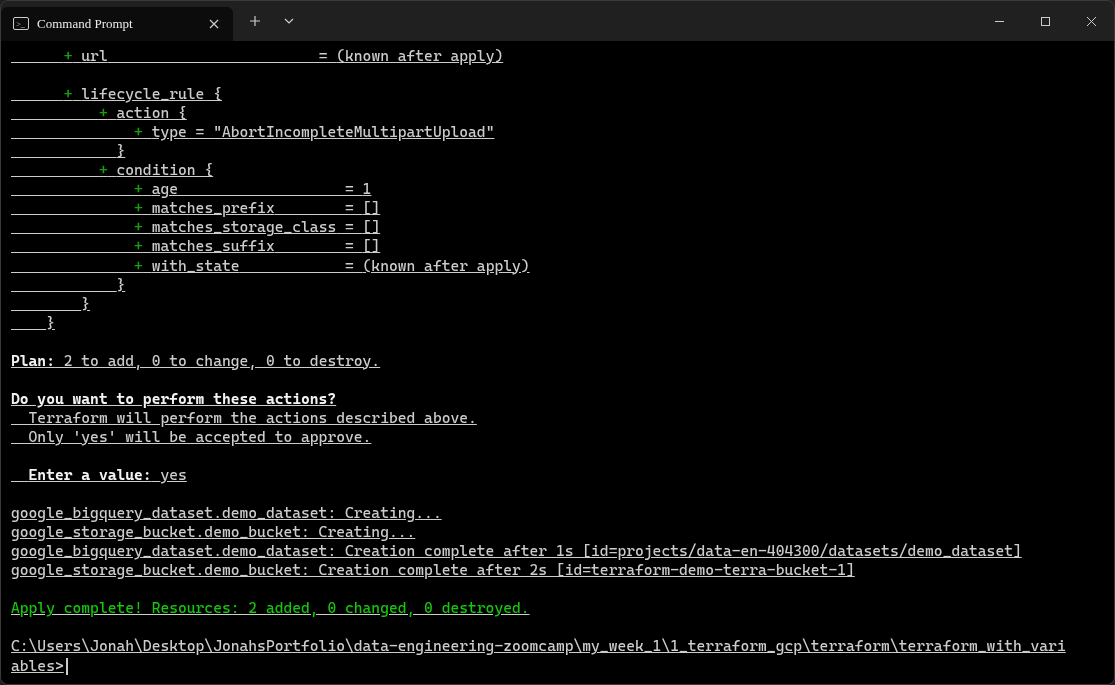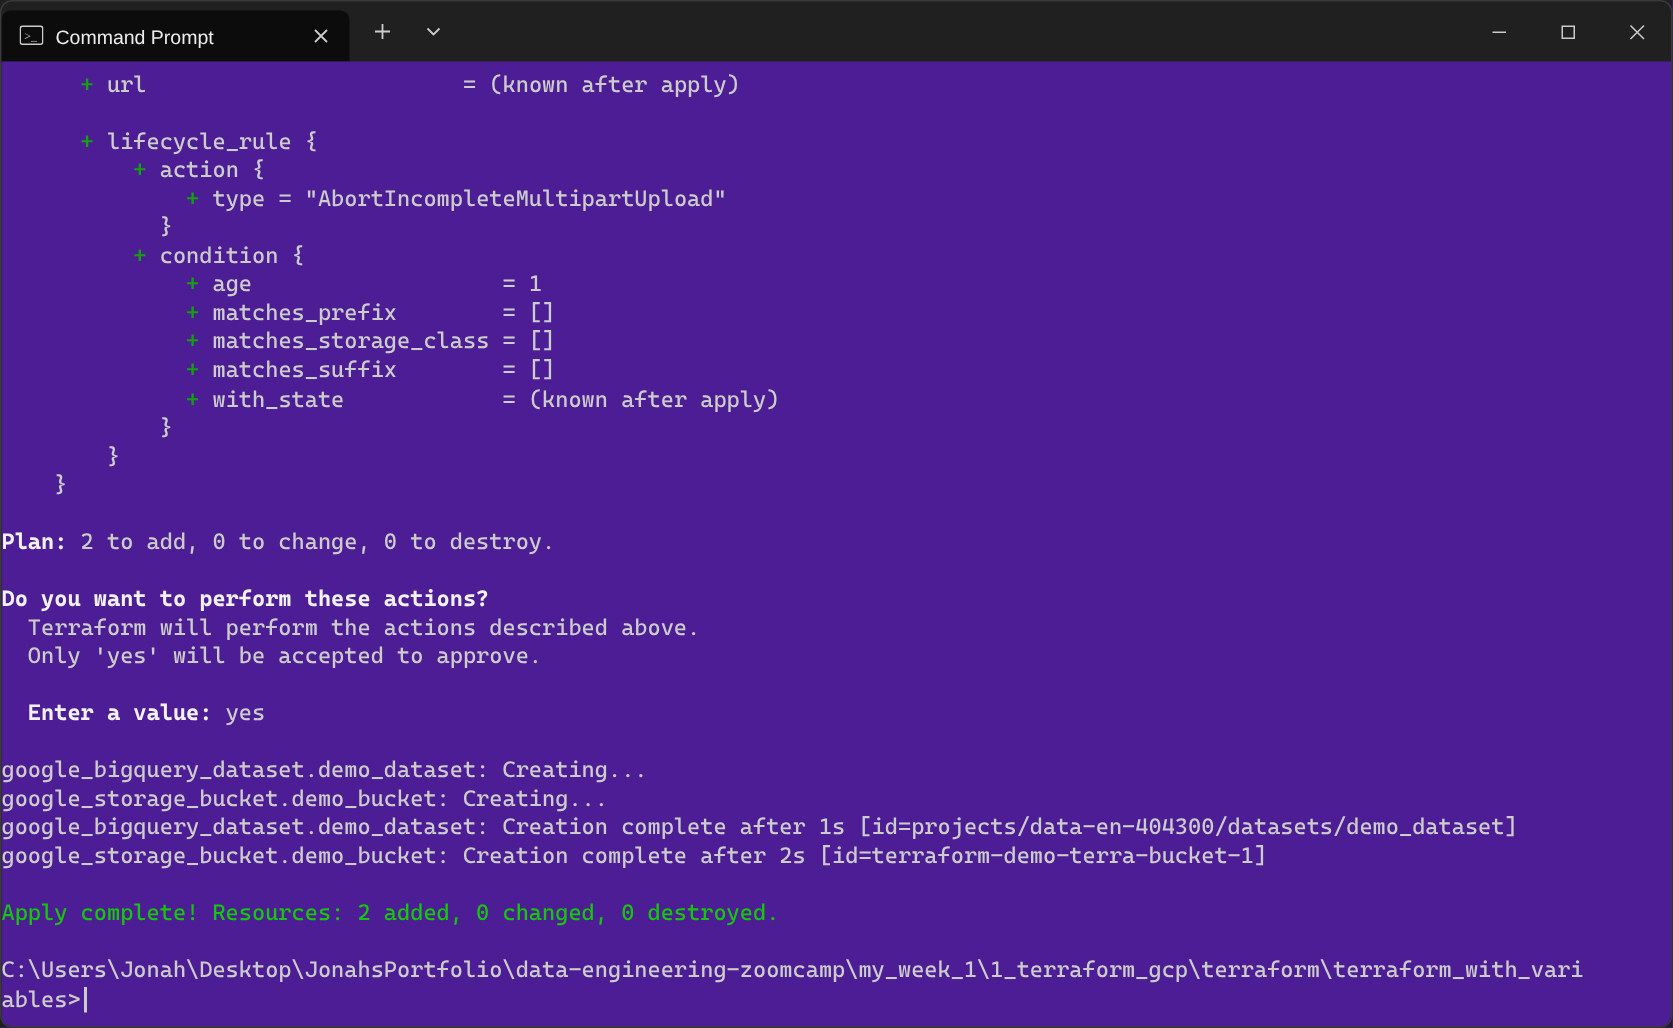--- a/index.html
+++ b/index.html
@@ -32,21 +32,21 @@
     gap: 8px;
     width: 232px;
     color: #ececec;
     font-family: 'Segoe UI', sans-serif;
     font-size: 13px;
   }
   .tab-icon {
     width: 16px; height: 16px;
     display: flex; align-items: center; justify-content: center;
   }
-  .tab-title { flex: 1; white-space: nowrap; overflow: hidden; }
+  .tab-title { flex: 1; white-space: nowrap; overflow: hidden; font-family: Liberation Serif, serif; }
   .tab-close {
     width: 18px; height: 18px;
     display: flex; align-items: center; justify-content: center;
     color: #ccc;
     border-radius: 3px;
   }
   .tabbar-actions {
     display: flex;
     align-items: center;
     gap: 2px;
@@ -62,30 +62,31 @@
   .window-controls {
     display: flex;
     align-items: stretch;
   }
   .win-btn {
     width: 46px;
     display: flex; align-items: center; justify-content: center;
     color: #ccc;
   }
   .terminal {
-    background: #4c1d95;
+    background: #000000;
     height: calc(685px - 40px);
-    padding: 6px 10px 8px 0;
+    padding: 6px 10px 8px 10px;
     color: #cccccc;
     line-height: 1.27;
     overflow: hidden;
     white-space: pre;
     border-bottom-left-radius: 8px;
     border-bottom-right-radius: 8px;
     position: relative;
+    text-decoration: underline;
   }
   .green { color: #13a10e; }
   .brightgreen { color: #16c60c; }
   .bold { font-weight: bold; color: #f2f2f2; }
   .cursor {
     display:inline-block;
     width: 2px; height: 17px;
     background: #cccccc;
     vertical-align: text-bottom;
     margin-left: 2px;

